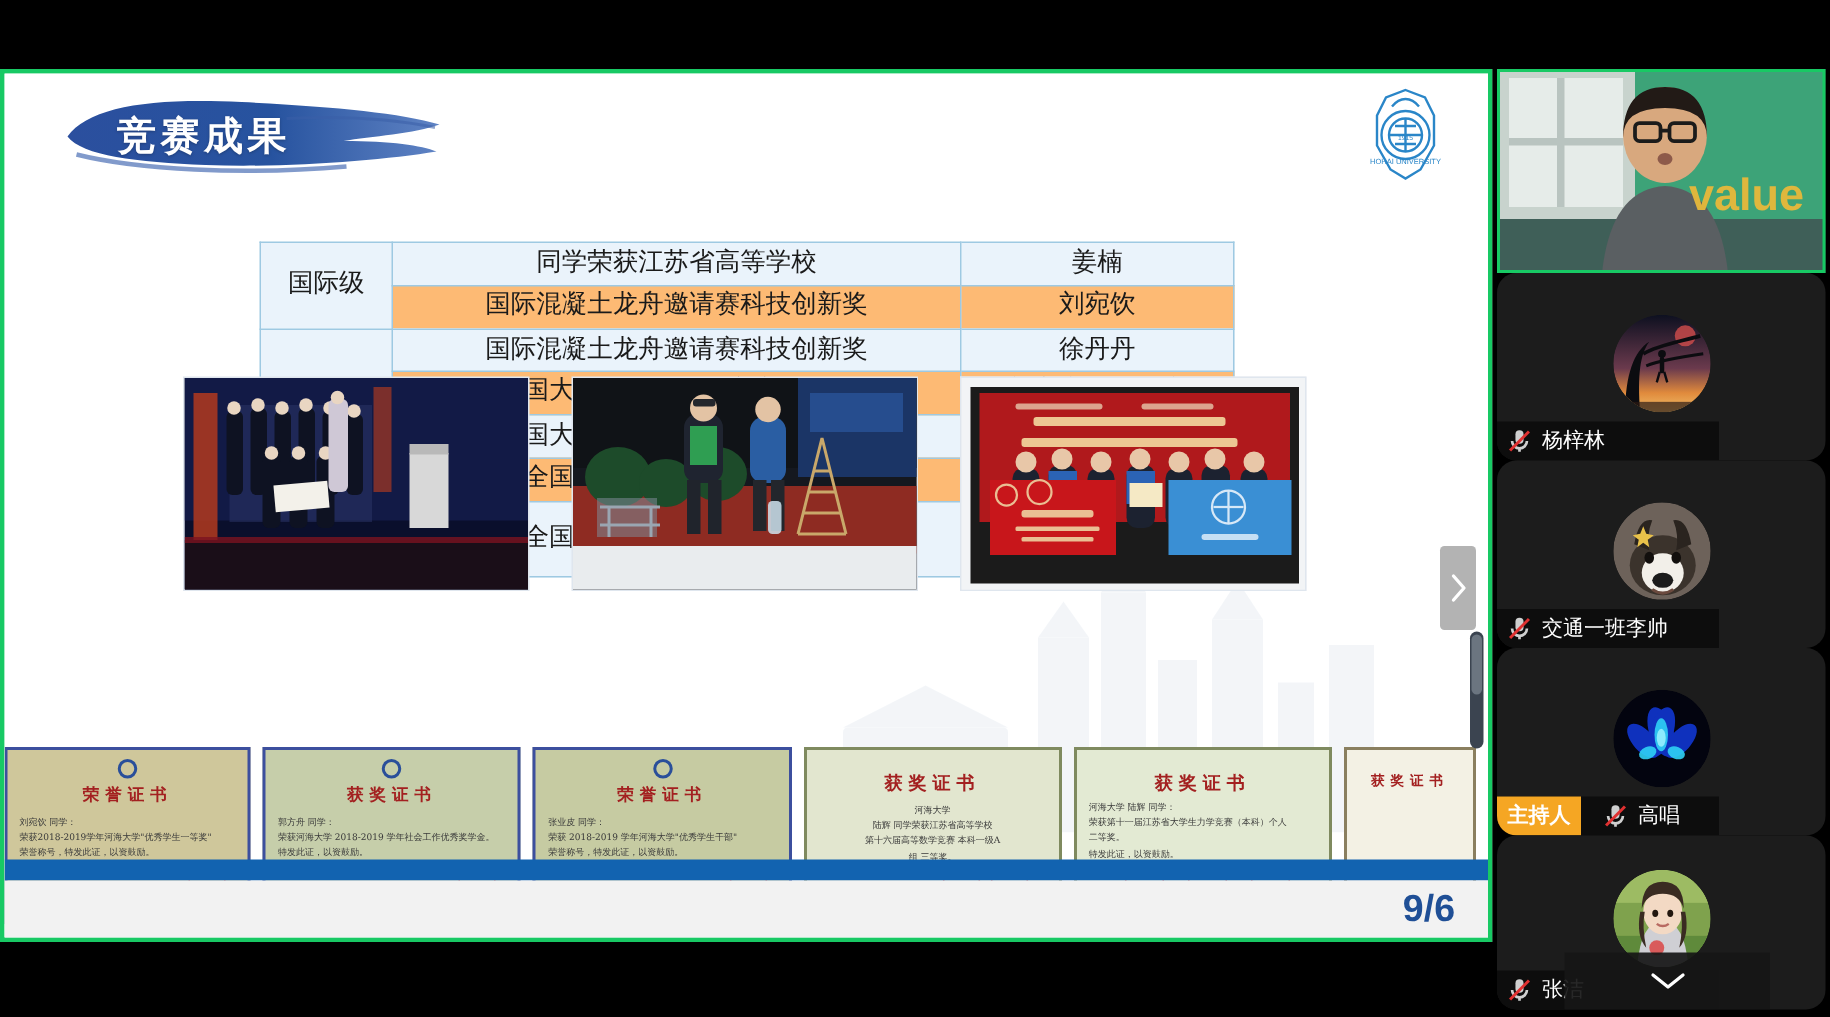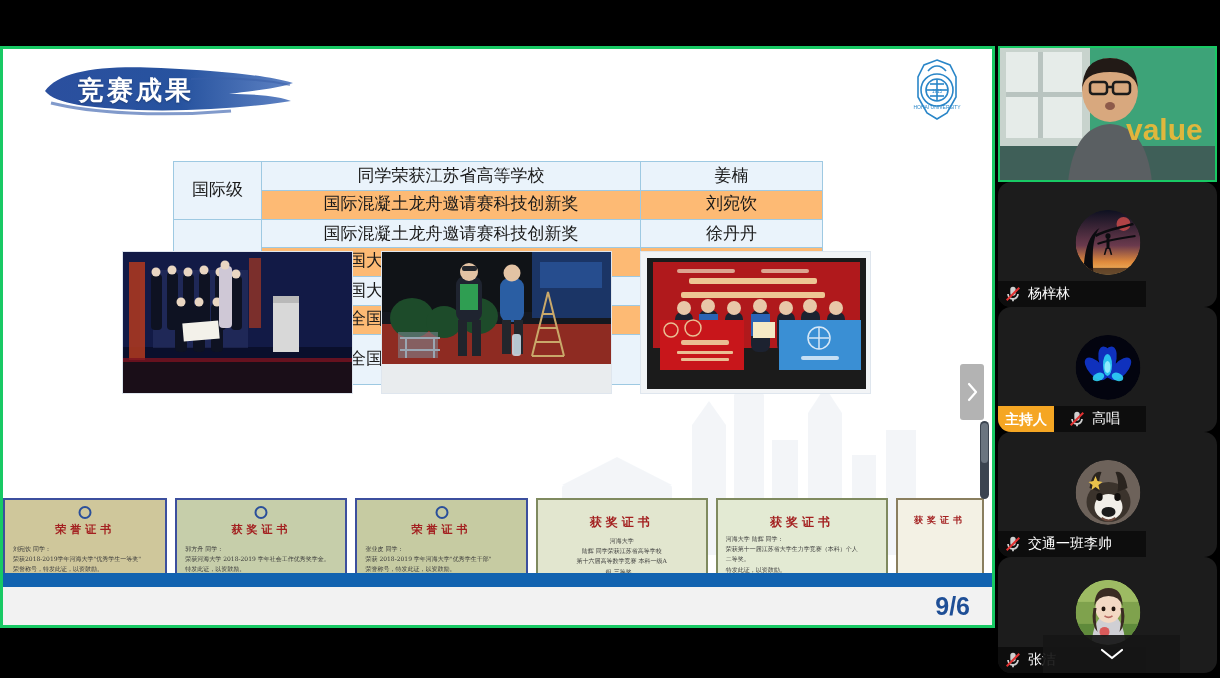--- a/index.html
+++ b/index.html
@@ -538,57 +538,20 @@
           <path d="M3 17 L17 3" stroke="#e03131" stroke-width="2.2"></path>
         </svg>
         <span class="nm">杨梓林</span>
       </div>
     </div>
 
     <div class="tile" style="height:125px">
       <div class="avatar">
         <svg width="65" height="65" viewBox="0 0 65 65">
           <defs>
-              <clipPath id="c2">
-                <circle cx="32.5" cy="32.5" r="32.5"></circle>
-              </clipPath>
-            </defs>
-          <g clip-path="url(#c2)">
-            <rect width="65" height="65" fill="#03040f"></rect>
-            <g fill="#1034c8" opacity=".95">
-              <ellipse cx="32" cy="28" rx="8" ry="17" transform="rotate(-18 32 28)"></ellipse>
-              <ellipse cx="32" cy="28" rx="8" ry="17" transform="rotate(18 32 28)"></ellipse>
-              <ellipse cx="20" cy="34" rx="7" ry="14" transform="rotate(-42 20 34)"></ellipse>
-              <ellipse cx="45" cy="34" rx="7" ry="14" transform="rotate(42 45 34)"></ellipse>
-            </g>
-            <g fill="#2fd2f5" opacity=".9">
-              <ellipse cx="32" cy="30" rx="4.5" ry="11"></ellipse>
-              <ellipse cx="23" cy="42" rx="6" ry="4" transform="rotate(-22 23 42)"></ellipse>
-              <ellipse cx="42" cy="42" rx="6" ry="4" transform="rotate(22 42 42)"></ellipse>
-            </g>
-            <ellipse cx="32" cy="32" rx="3" ry="6" fill="#9df2ff" opacity=".85"></ellipse>
-          </g>
-        </svg>
-      </div>
-      <div class="namebar with-host">
-        <div class="host-badge">主持人</div>
-        <svg class="ico" style="margin-left:8px" viewBox="0 0 20 20">
-          <rect x="7" y="2" width="6" height="10" rx="3" fill="#cfcfcf"></rect>
-          <path d="M4.5 10 a5.5 5.5 0 0 0 11 0" stroke="#cfcfcf" stroke-width="2" fill="none"></path>
-          <path d="M10 15 V18" stroke="#cfcfcf" stroke-width="2"></path>
-          <path d="M3 17 L17 3" stroke="#e03131" stroke-width="2.2"></path>
-        </svg>
-        <span class="nm">高唱</span>
-      </div>
-    </div>
-
-    <div class="tile" style="height:125px">
-      <div class="avatar">
-        <svg width="65" height="65" viewBox="0 0 65 65">
-          <defs>
               <clipPath id="c3">
                 <circle cx="32.5" cy="32.5" r="32.5"></circle>
               </clipPath>
             </defs>
           <g clip-path="url(#c3)">
             <rect width="65" height="65" fill="#6d625a"></rect>
             <ellipse cx="33" cy="42" rx="22" ry="20" fill="#3b332c"></ellipse>
             <path d="M14 28 q3 -18 12 -16 q-4 10 -2 20 Z" fill="#2a241f"></path>
             <path d="M52 28 q-3 -18 -12 -16 q4 10 2 20 Z" fill="#2a241f"></path>
             <ellipse cx="33" cy="47" rx="14" ry="13" fill="#f2efe9"></ellipse>
@@ -603,20 +566,57 @@
         </svg>
       </div>
       <div class="namebar">
         <svg class="ico" viewBox="0 0 20 20">
           <rect x="7" y="2" width="6" height="10" rx="3" fill="#cfcfcf"></rect>
           <path d="M4.5 10 a5.5 5.5 0 0 0 11 0" stroke="#cfcfcf" stroke-width="2" fill="none"></path>
           <path d="M10 15 V18" stroke="#cfcfcf" stroke-width="2"></path>
           <path d="M3 17 L17 3" stroke="#e03131" stroke-width="2.2"></path>
         </svg>
         <span class="nm">交通一班李帅</span>
+      </div>
+    </div>
+
+    <div class="tile" style="height:125px">
+      <div class="avatar">
+        <svg width="65" height="65" viewBox="0 0 65 65">
+          <defs>
+              <clipPath id="c2">
+                <circle cx="32.5" cy="32.5" r="32.5"></circle>
+              </clipPath>
+            </defs>
+          <g clip-path="url(#c2)">
+            <rect width="65" height="65" fill="#03040f"></rect>
+            <g fill="#1034c8" opacity=".95">
+              <ellipse cx="32" cy="28" rx="8" ry="17" transform="rotate(-18 32 28)"></ellipse>
+              <ellipse cx="32" cy="28" rx="8" ry="17" transform="rotate(18 32 28)"></ellipse>
+              <ellipse cx="20" cy="34" rx="7" ry="14" transform="rotate(-42 20 34)"></ellipse>
+              <ellipse cx="45" cy="34" rx="7" ry="14" transform="rotate(42 45 34)"></ellipse>
+            </g>
+            <g fill="#2fd2f5" opacity=".9">
+              <ellipse cx="32" cy="30" rx="4.5" ry="11"></ellipse>
+              <ellipse cx="23" cy="42" rx="6" ry="4" transform="rotate(-22 23 42)"></ellipse>
+              <ellipse cx="42" cy="42" rx="6" ry="4" transform="rotate(22 42 42)"></ellipse>
+            </g>
+            <ellipse cx="32" cy="32" rx="3" ry="6" fill="#9df2ff" opacity=".85"></ellipse>
+          </g>
+        </svg>
+      </div>
+      <div class="namebar with-host">
+        <div class="host-badge">主持人</div>
+        <svg class="ico" style="margin-left:8px" viewBox="0 0 20 20">
+          <rect x="7" y="2" width="6" height="10" rx="3" fill="#cfcfcf"></rect>
+          <path d="M4.5 10 a5.5 5.5 0 0 0 11 0" stroke="#cfcfcf" stroke-width="2" fill="none"></path>
+          <path d="M10 15 V18" stroke="#cfcfcf" stroke-width="2"></path>
+          <path d="M3 17 L17 3" stroke="#e03131" stroke-width="2.2"></path>
+        </svg>
+        <span class="nm">高唱</span>
       </div>
     </div>
 
     <div class="tile" style="height:116px">
       <div class="avatar">
         <svg width="65" height="65" viewBox="0 0 65 65">
           <defs>
               <clipPath id="c4">
                 <circle cx="32.5" cy="32.5" r="32.5"></circle>
               </clipPath>

